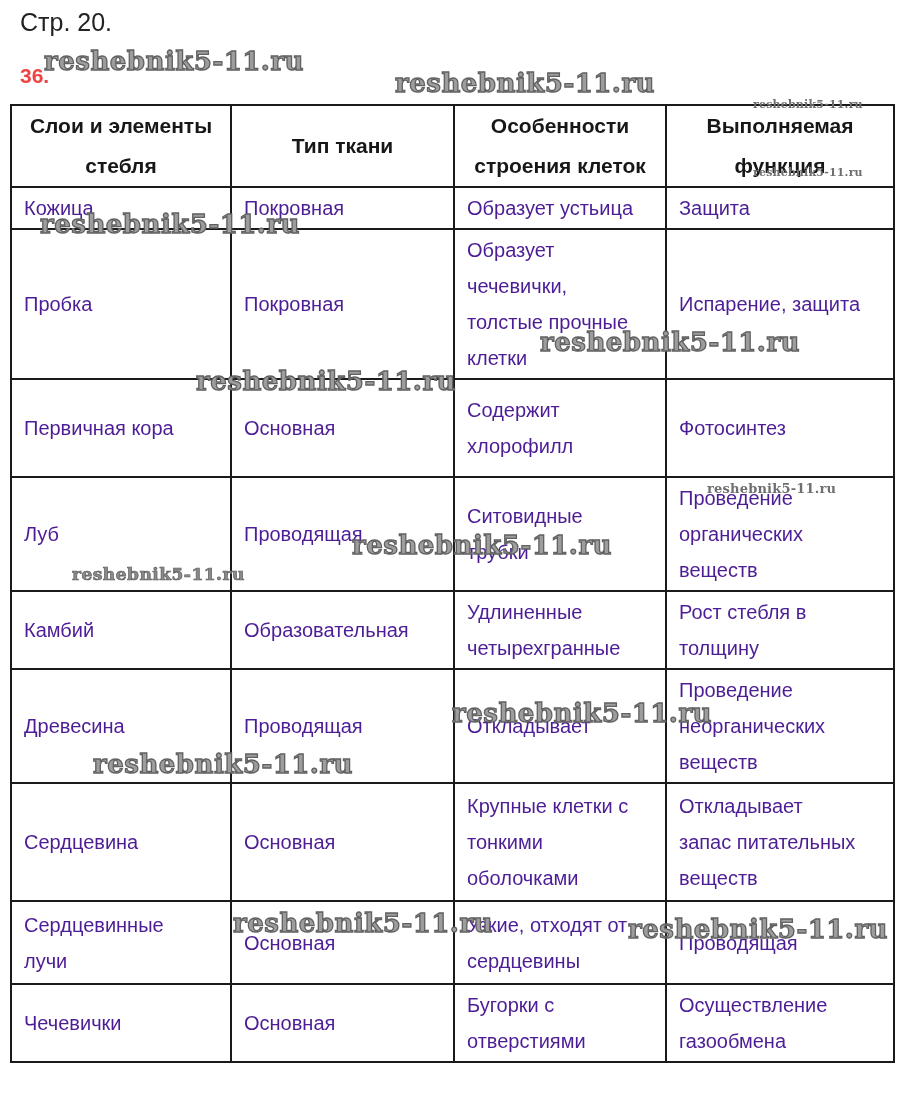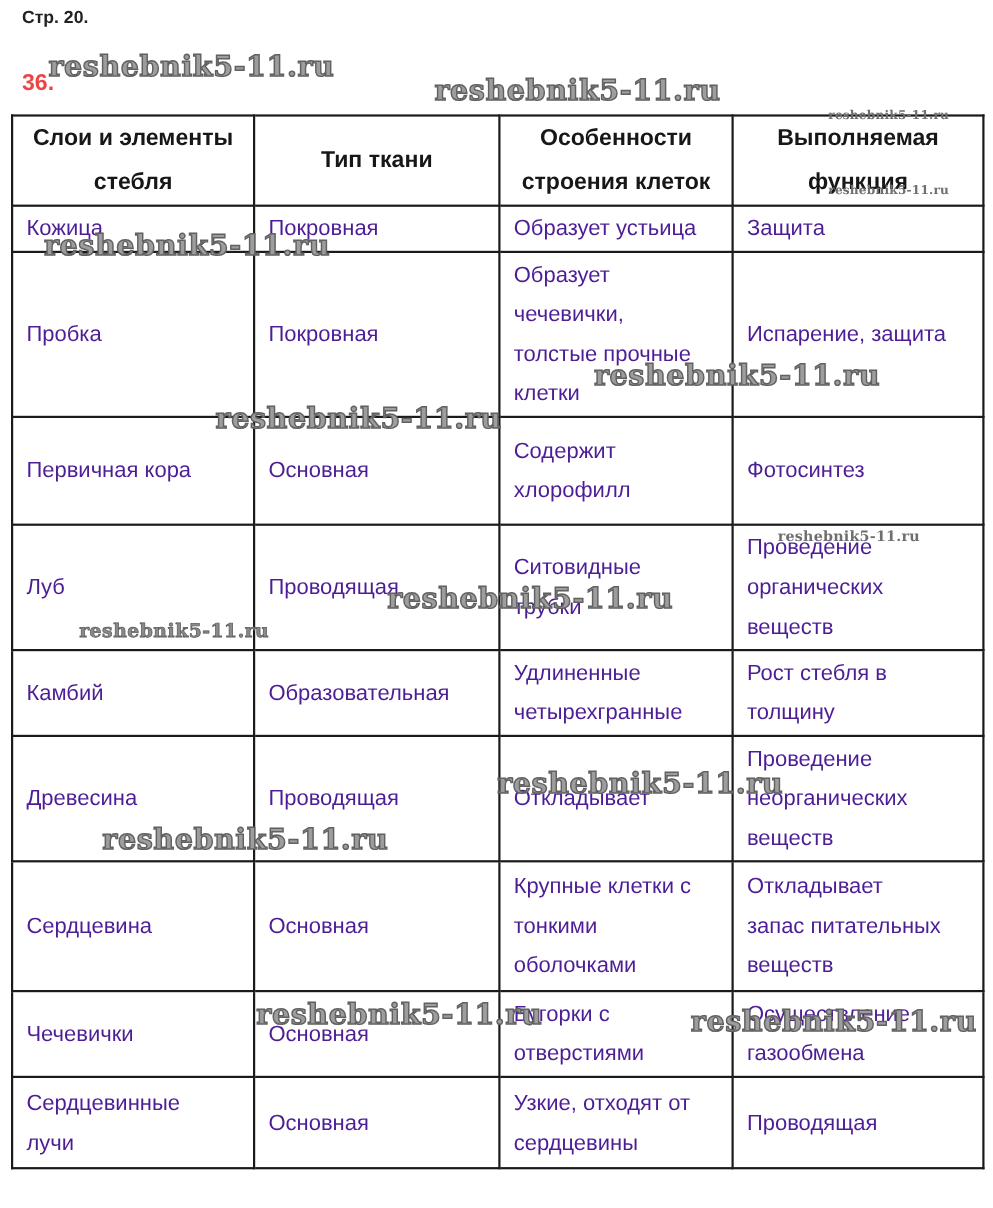--- a/index.html
+++ b/index.html
@@ -11,22 +11,22 @@
     width: 903px;
     height: 1098px;
     background: #ffffff;
     font-family: "Liberation Sans", sans-serif;
     color: #1c1c1c;
     overflow: hidden;
   }
   .page-label {
     position: absolute;
     left: 20px; top: 8px;
-    font-size: 16px;
-    font-weight: bold;
+    font-size: 25px;
+    font-weight: normal;
     color: #222;
   }
   .exercise-number {
     position: absolute;
     left: 20px; top: 64px;
     font-size: 21px;
     font-weight: bold;
     color: #ef4444;
   }
   table.stem-table {
@@ -155,35 +155,35 @@
       <tr style="height:118px">
         <td>Сердцевина</td>
         <td>Основная</td>
         <td>Крупные клетки с
 тонкими
 оболочками</td>
         <td>Откладывает
 запас питательных
 веществ</td>
       </tr>
+      <tr style="height:83px">
+        <td>Сердцевинные
+лучи</td>
+        <td>Основная</td>
+        <td>Узкие, отходят от
+сердцевины</td>
+        <td>Проводящая</td>
+      </tr>
       <tr style="height:69px">
         <td>Чечевички</td>
         <td>Основная</td>
         <td>Бугорки с
 отверстиями</td>
         <td>Осуществление
 газообмена</td>
-      </tr>
-      <tr style="height:83px">
-        <td>Сердцевинные
-лучи</td>
-        <td>Основная</td>
-        <td>Узкие, отходят от
-сердцевины</td>
-        <td>Проводящая</td>
       </tr>
     </tbody>
   </table>
 
   <div class="watermark" style="left:44px;  top:46px;  font-size:26px;">reshebnik5-11.ru</div>
   <div class="watermark" style="left:395px; top:68px;  font-size:26px;">reshebnik5-11.ru</div>
   <div class="watermark" style="left:40px;  top:209px; font-size:26px;">reshebnik5-11.ru</div>
   <div class="watermark" style="left:540px; top:327px; font-size:26px;">reshebnik5-11.ru</div>
   <div class="watermark" style="left:196px; top:366px; font-size:26px;">reshebnik5-11.ru</div>
   <div class="watermark sm" style="left:707px; top:481px; font-size:13px;">reshebnik5-11.ru</div>

